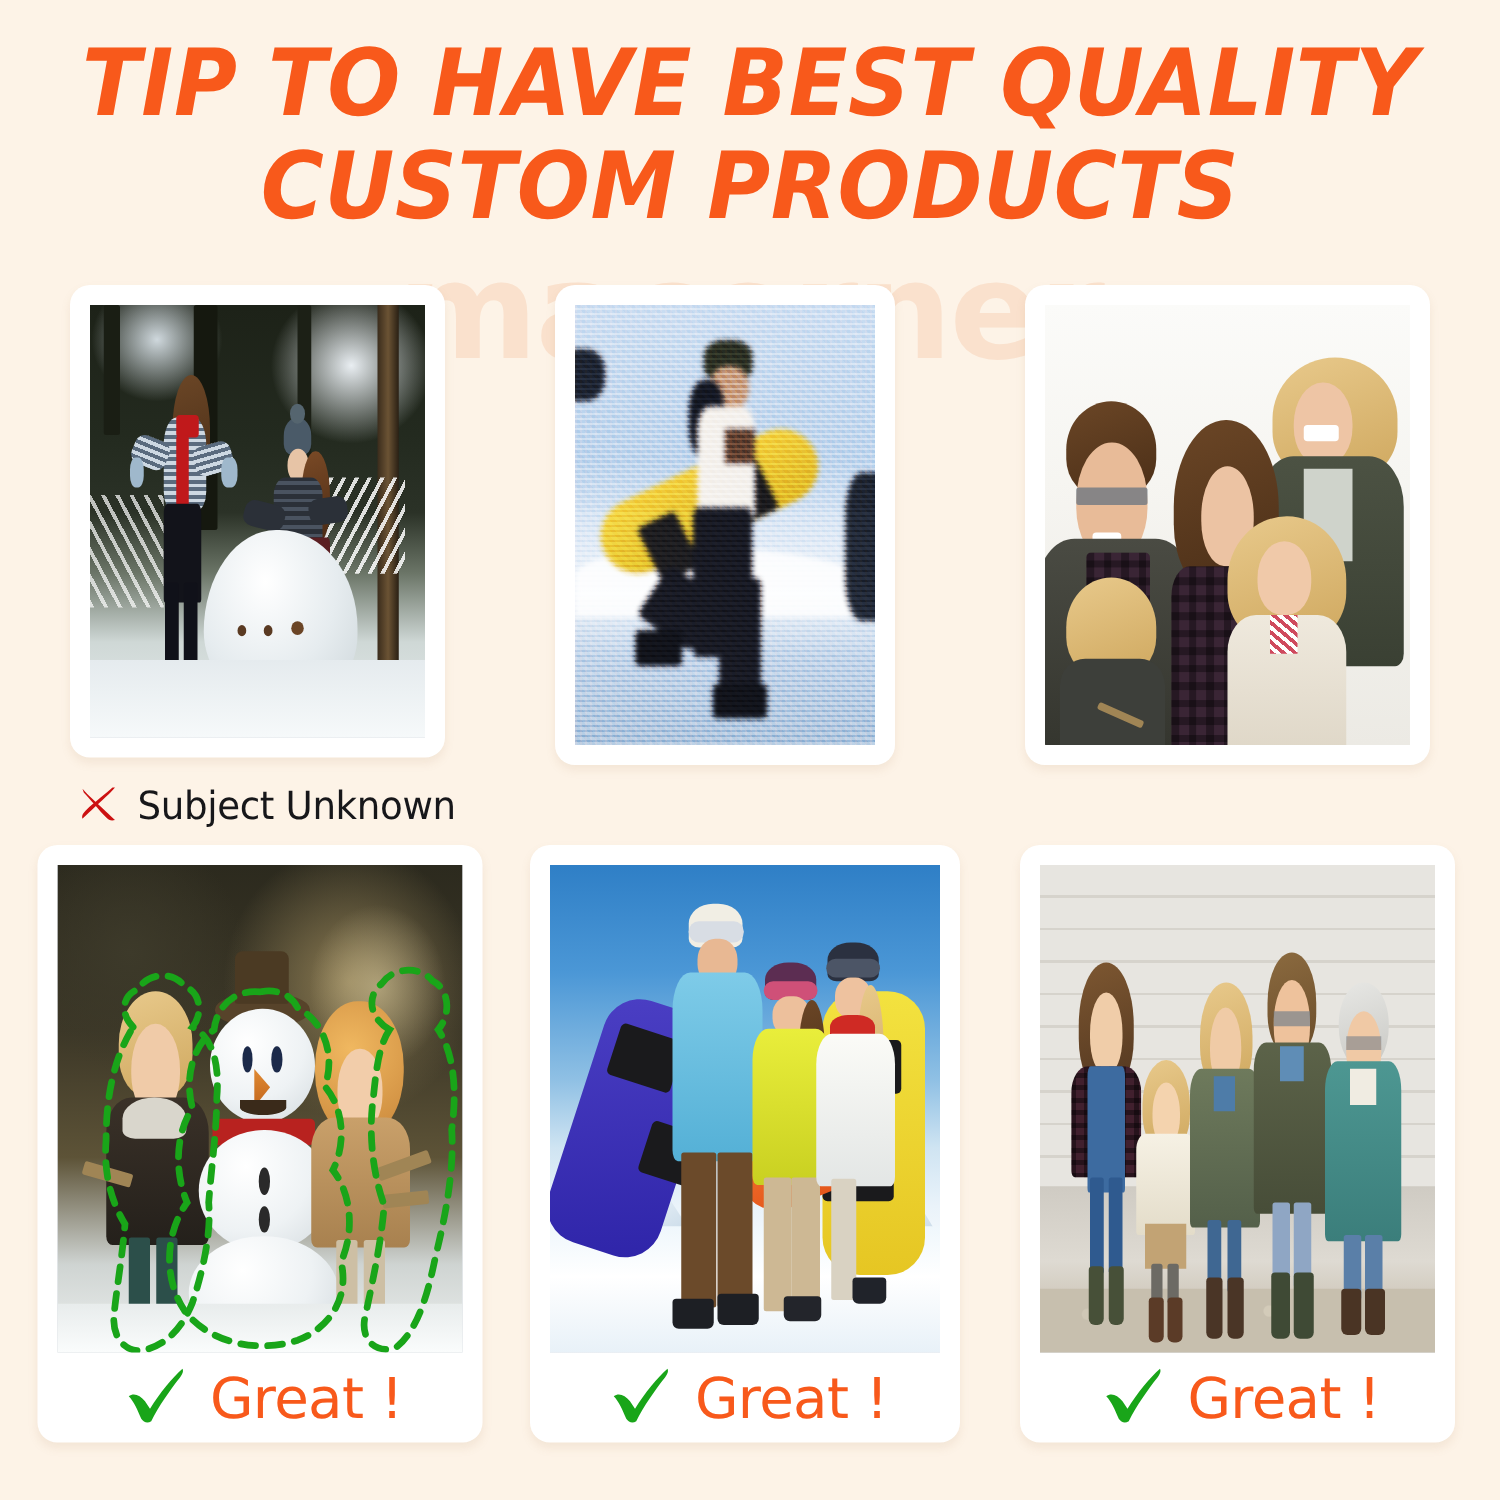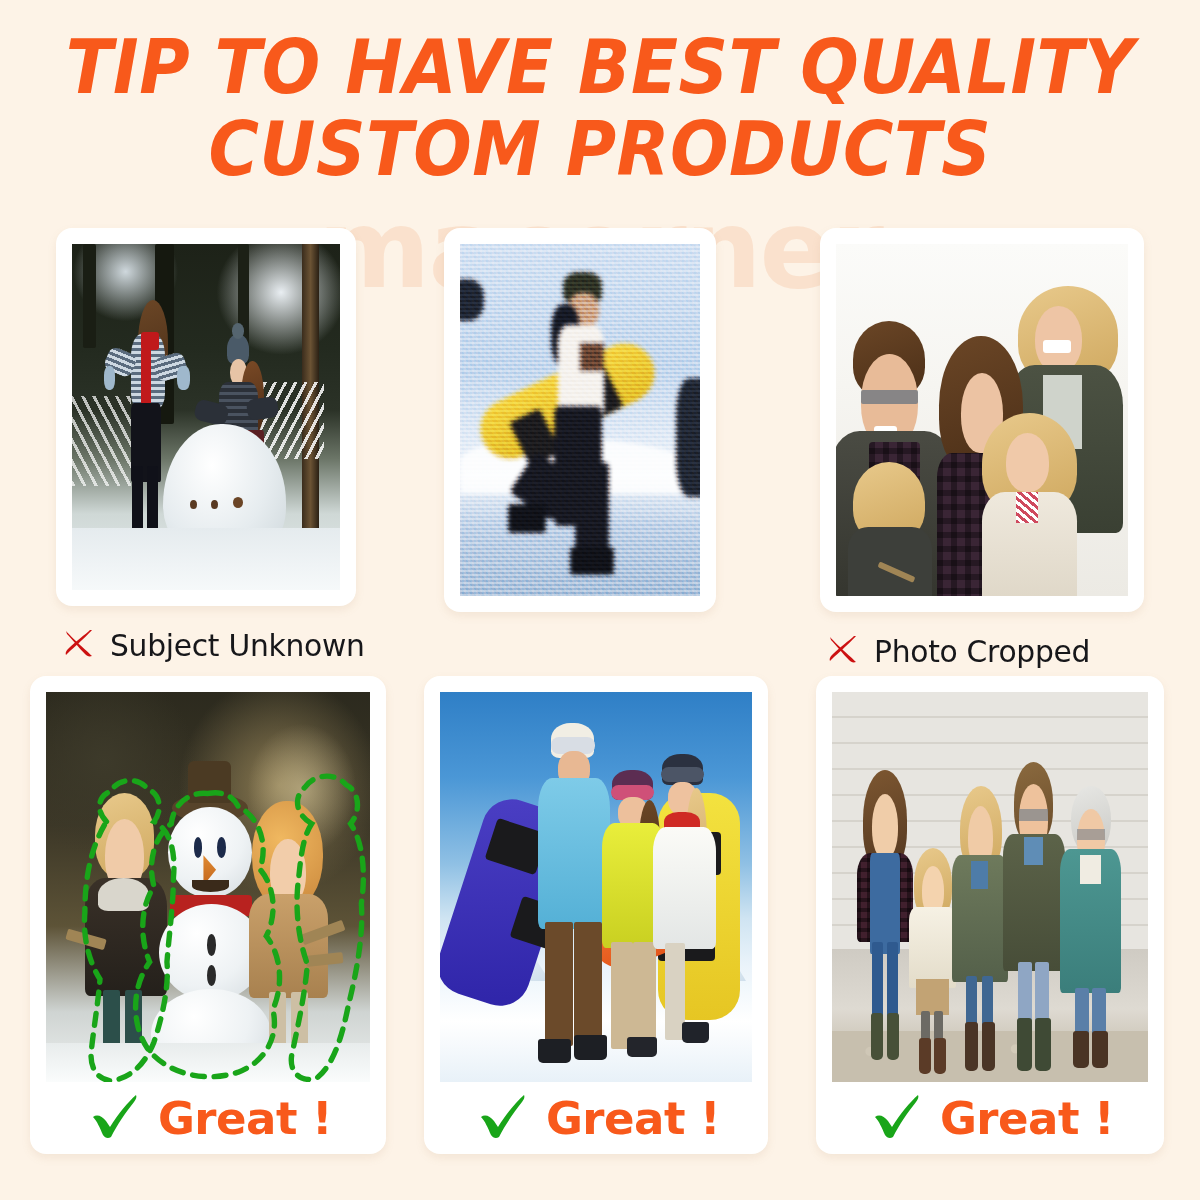--- a/index.html
+++ b/index.html
@@ -121,21 +121,21 @@
   .good-label {
     height: 72px;
     display: flex;
     align-items: center;
     justify-content: center;
     gap: 18px;
   }
   .good-label .txt {
     font-family: "DejaVu Sans", sans-serif;
     font-size: 45px;
-    font-weight: 700;
+    font-weight: 400;
     color: #F8591B;
     letter-spacing: -0.5px;
     transform: none;
   }
 
   .x-icon { flex: 0 0 auto; }
   .check-icon { flex: 0 0 auto; }
 
   
   .ph { position: absolute; inset: 0; }
@@ -388,29 +388,20 @@
           <div class="person" style="left:50%;top:48%;width:34%;height:56%;">
             <div class="hairblonde" style="left:0;top:0;width:96%;height:52%;"></div>
             <div class="skinhead" style="left:24%;top:10%;width:44%;height:30%;background:#f0c9a9;"></div>
             <div class="jacket" style="left:0;top:40%;width:96%;height:62%;background:linear-gradient(180deg,#efe9dd,#ddd5c5);"></div>
             <div style="position:absolute;left:34%;top:40%;width:22%;height:16%;background:repeating-linear-gradient(40deg,#cf4a5e 0 3px,#fff 3px 6px);"></div>
           </div>
 
         </div>
       </div>
     </div>
-    <div class="label bad-label">
-      <span class="x-icon">
-        <svg width="34" height="34" viewBox="0 0 34 34">
-          <path d="M4 5 C9 11 25 25 30 30 C27 31 25 30 23 28 C17 22 9 12 5 8 Z" fill="#CC1111"></path>
-          <path d="M30 4 C25 10 9 24 4 29 C3 26 5 24 7 22 C13 16 24 8 28 4 Z" fill="#CC1111"></path>
-        </svg>
-      </span>
-      <span class="txt">Photo Cropped</span>
-    </div>
   </div>
 
   <div class="col col-1 row-bot" style="position:absolute;width:356px;left:30px;">
     <div class="card bot">
       <div class="photo" style="height:390px;">
         <div class="ph golden-bg">
 
           <div style="position:absolute;right:4%;top:8%;width:34%;height:34%;background:radial-gradient(ellipse,rgba(220,205,160,.55),rgba(220,205,160,0) 70%);"></div>
 
           <div class="person" style="left:12%;top:26%;width:26%;height:72%;">

